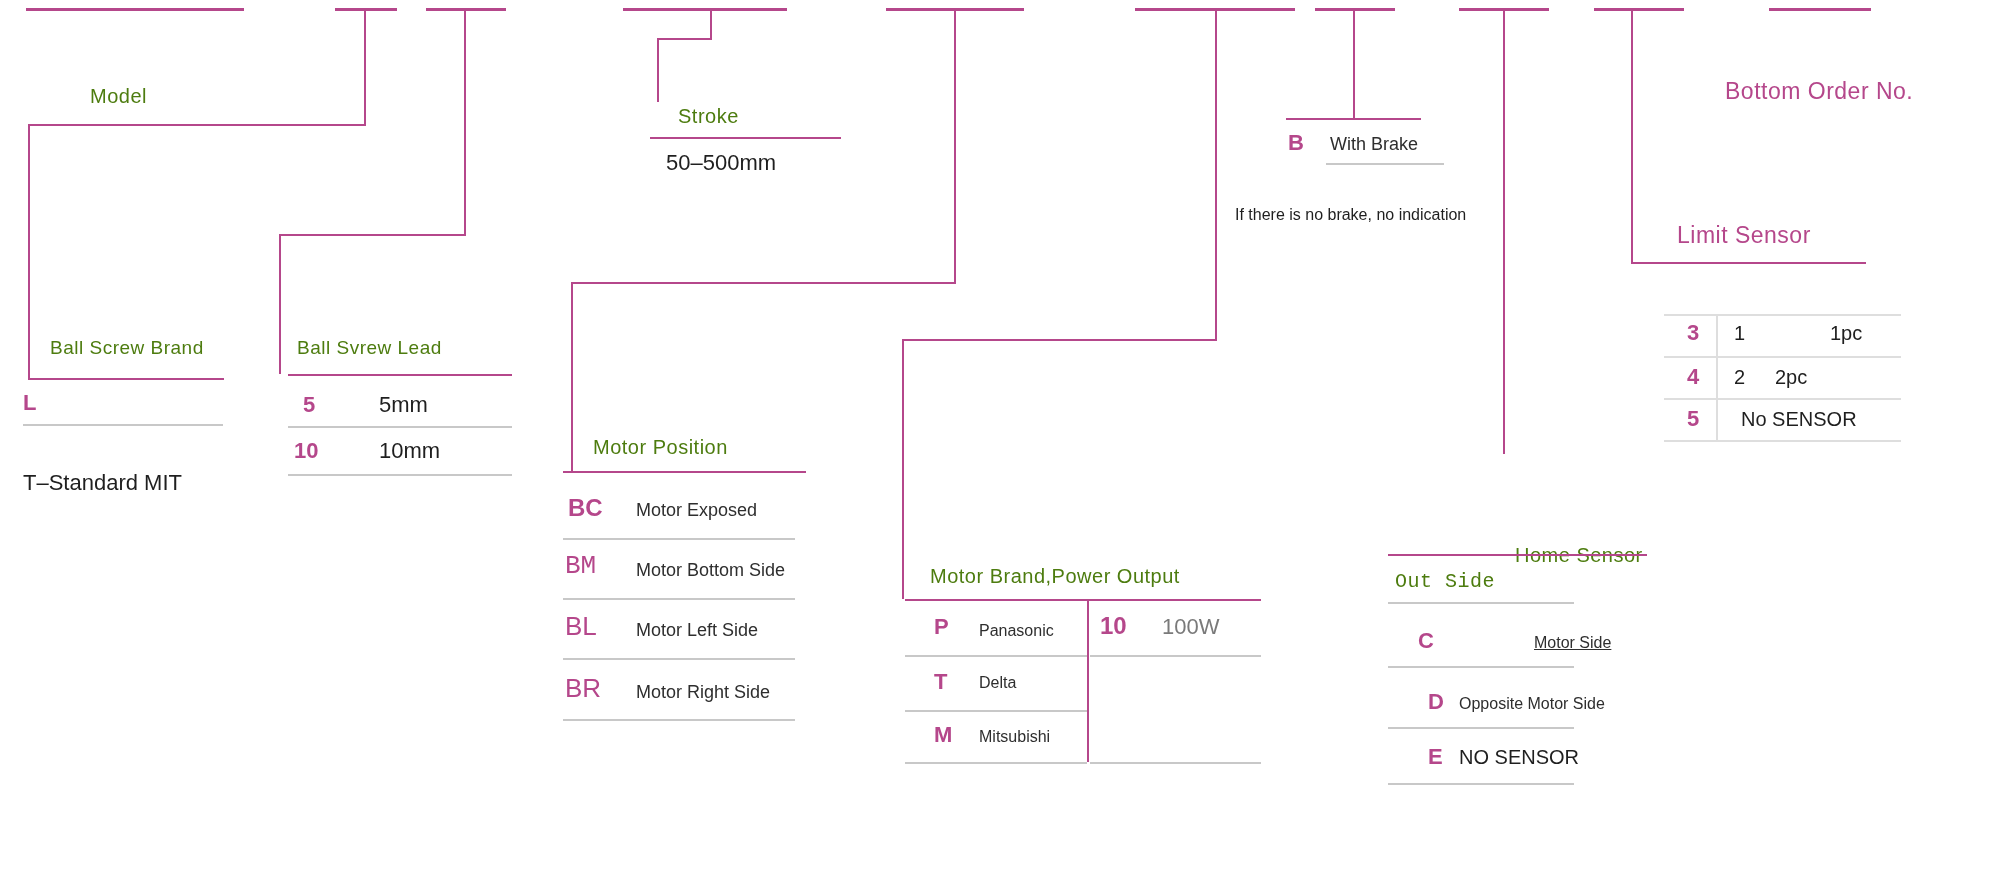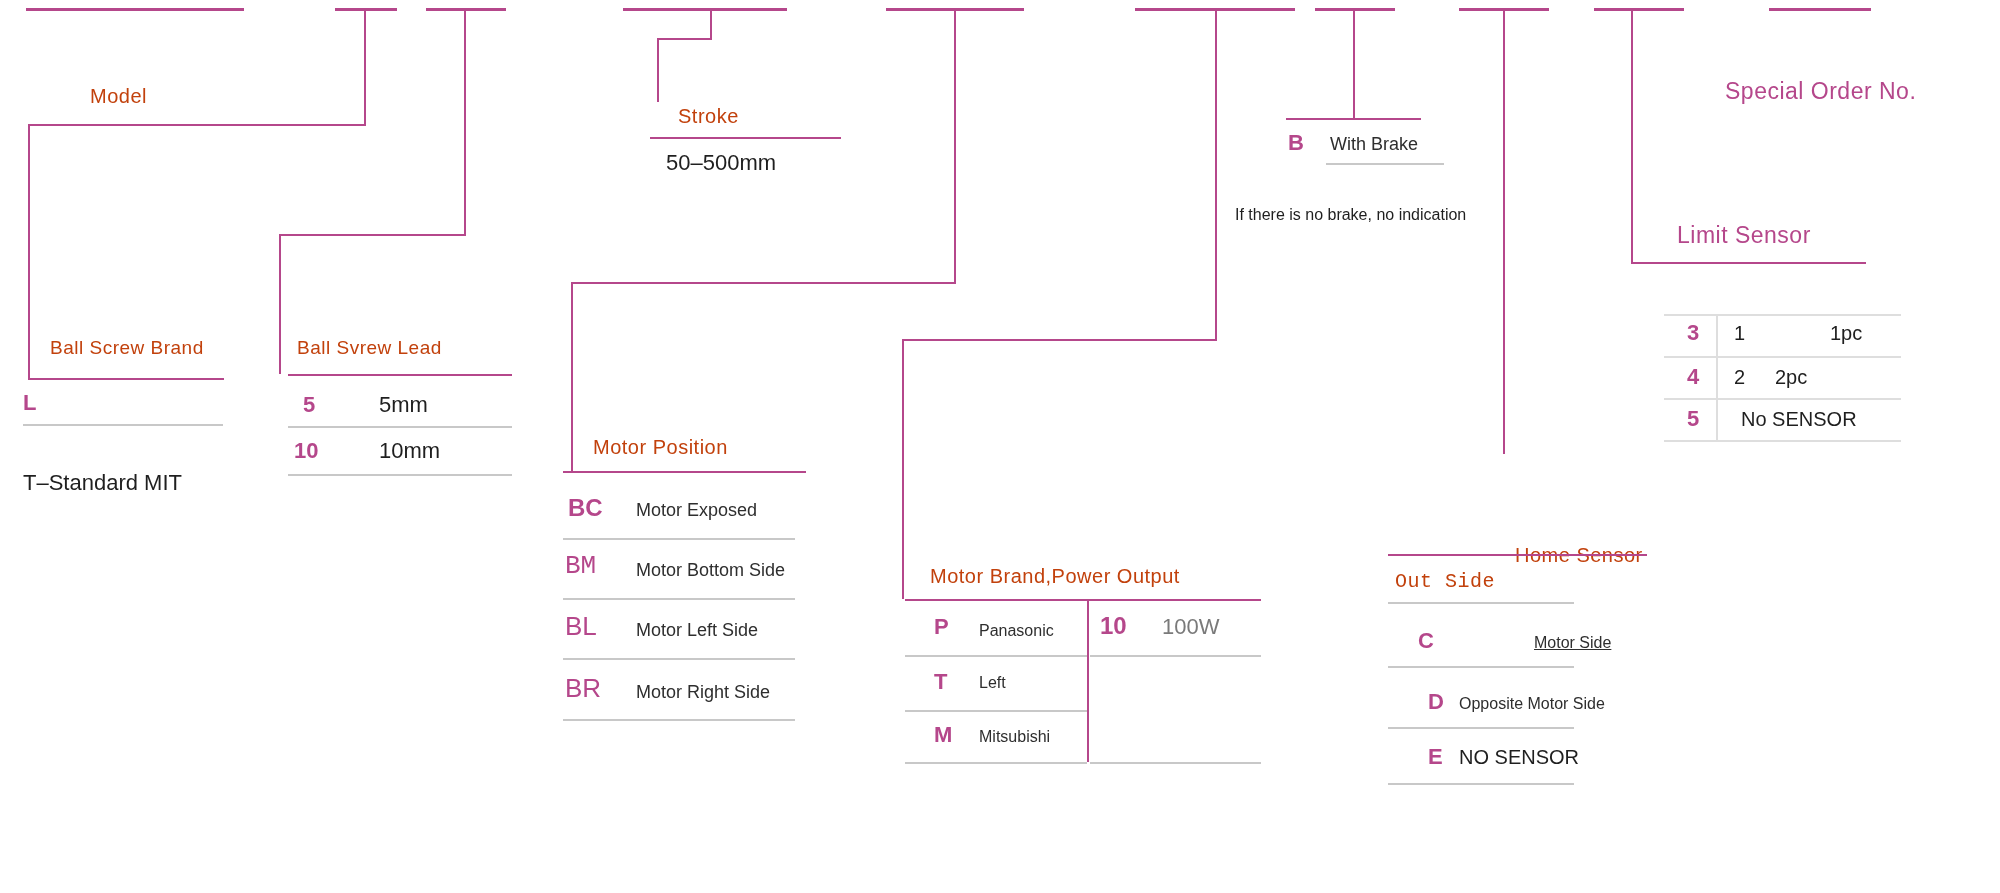--- a/index.html
+++ b/index.html
@@ -2,21 +2,21 @@
 <html><head>
 <meta charset="utf-8">
 <style>
   html,body{margin:0;padding:0;background:#ffffff;}
   body{font-family:"Liberation Sans", sans-serif;}
   .canvas{position:relative;width:2000px;height:893px;background:#ffffff;overflow:hidden;}
   .pline{position:absolute;background:#b5478b;}
   .gline{position:absolute;background:#c8c8c8;height:2px;}
   .tline{position:absolute;background:#dedede;}
   .txt{position:absolute;white-space:nowrap;}
-  .title{color:#c2410c;font-size:20px;letter-spacing:0.5px;}
+  .title{color:#4d7c0f;font-size:20px;letter-spacing:0.5px;}
   .title-lg{color:#b5478b;font-size:23px;letter-spacing:0.5px;}
   .code{color:#b5478b;font-weight:bold;font-size:22px;}
   .code-lg{color:#b5478b;font-weight:bold;font-size:24px;}
   .code-thin{color:#b5478b;font-weight:normal;font-size:26px;}
   .desc{color:#2e2e2e;font-size:18px;}
   .desc-sm{color:#2e2e2e;font-size:16px;}
   .desc-lg{color:#1f1f1f;font-size:20px;}
   .desc-xl{color:#1f1f1f;font-size:22px;}
   .muted{color:#7a7a7a;font-size:22px;}
 </style>
@@ -90,21 +90,21 @@
   <div class="txt title" style="left:930px;top:565px;">Motor Brand,Power Output</div>
   <div class="pline" style="left:905px;top:599px;width:356px;height:2px;"></div>
   <div class="pline" style="left:1087px;top:601px;width:2px;height:161px;"></div>
   <div class="txt code" style="left:934px;top:614px;">P</div>
   <div class="txt desc-sm" style="left:979px;top:622px;">Panasonic</div>
   <div class="txt code-lg" style="left:1100px;top:612px;">10</div>
   <div class="txt muted" style="left:1162px;top:614px;">100W</div>
   <div class="gline" style="left:905px;top:655px;width:182px;"></div>
   <div class="gline" style="left:1090px;top:655px;width:171px;"></div>
   <div class="txt code" style="left:934px;top:669px;">T</div>
-  <div class="txt desc-sm" style="left:979px;top:674px;">Left</div>
+  <div class="txt desc-sm" style="left:979px;top:674px;">Delta</div>
   <div class="gline" style="left:905px;top:710px;width:182px;"></div>
   <div class="txt code" style="left:934px;top:722px;">M</div>
   <div class="txt desc-sm" style="left:979px;top:728px;">Mitsubishi</div>
   <div class="gline" style="left:905px;top:762px;width:182px;"></div>
   <div class="gline" style="left:1090px;top:762px;width:171px;"></div>
 
   <div class="pline" style="left:1353px;top:10px;width:2px;height:110px;"></div>
   <div class="pline" style="left:1286px;top:118px;width:135px;height:2px;"></div>
   <div class="txt code" style="left:1288px;top:130px;">B</div>
   <div class="txt desc" style="left:1330px;top:134px;">With Brake</div>
@@ -136,15 +136,15 @@
   <div class="tline" style="left:1716px;top:314px;width:2px;height:128px;"></div>
   <div class="txt code" style="left:1687px;top:320px;">3</div>
   <div class="txt desc-lg" style="left:1734px;top:322px;">1</div>
   <div class="txt desc-lg" style="left:1830px;top:322px;">1pc</div>
   <div class="txt code" style="left:1687px;top:364px;">4</div>
   <div class="txt desc-lg" style="left:1734px;top:366px;">2</div>
   <div class="txt desc-lg" style="left:1775px;top:366px;">2pc</div>
   <div class="txt code" style="left:1687px;top:406px;">5</div>
   <div class="txt desc-lg" style="left:1741px;top:408px;">No SENSOR</div>
 
-  <div class="txt title-lg" style="left:1725px;top:78px;">Special Order No.</div>
+  <div class="txt title-lg" style="left:1725px;top:78px;">Bottom Order No.</div>
 
 </div>
 
 </body></html>

